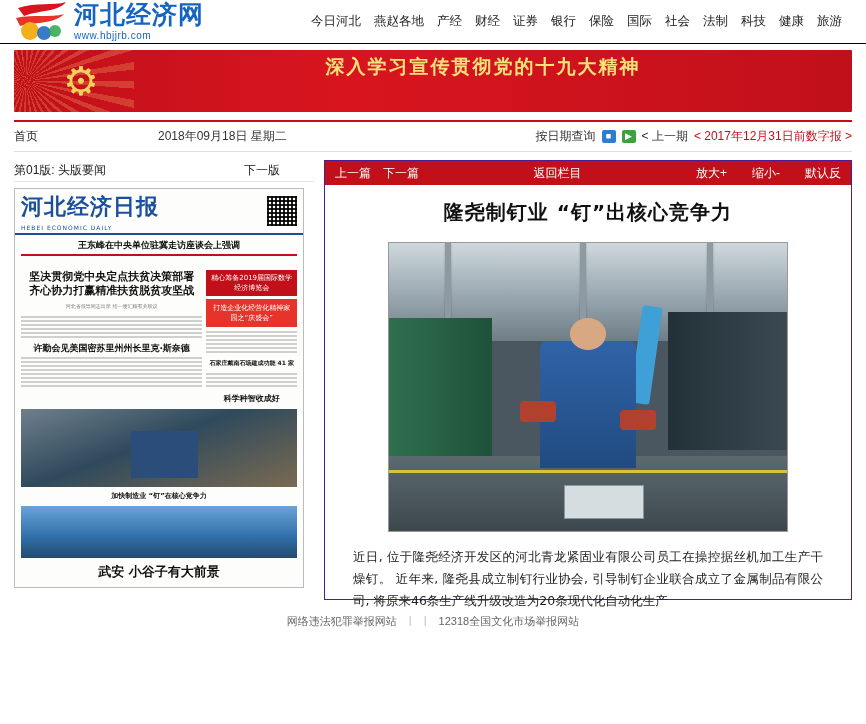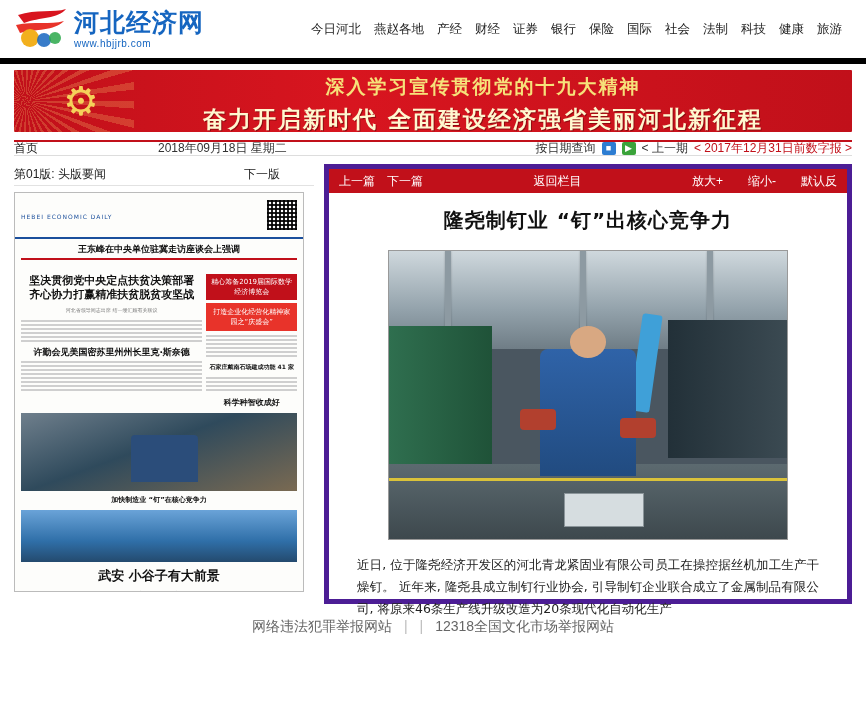--- a/index.html
+++ b/index.html
@@ -7,25 +7,25 @@
     margin: 0; padding: 0;
     width: 866px; height: 724px;
     font-family: "Liberation Sans", sans-serif;
     background: #fff;
     overflow: hidden;
   }
   .page { width: 866px; height: 724px; position: relative; }
 
   
   .header {
-    height: 64px;
+    height: 44px;
     display: flex;
     align-items: center;
     padding: 0 14px;
-    border-bottom: 6px solid #000000;
+    border-bottom: 1px solid #000000;
   }
   .logo-wrap { display: flex; align-items: center; width: 300px; }
   .logo-mark { width: 56px; height: 44px; position: relative; flex: 0 0 56px; }
   .logo-text { margin-left: 4px; }
   .logo-cn {
     font-size: 25px; font-weight: bold; color: #1565c0;
     letter-spacing: 1px; line-height: 26px;
     font-family: "DejaVu Sans", sans-serif;
   }
   .logo-url {
@@ -76,21 +76,21 @@
   .banner-rays {
     position: absolute; left: 0; top: 0; bottom: 0; width: 120px;
     background:
       repeating-conic-gradient(from 0deg at 10% 50%,
         rgba(255,220,120,.22) 0deg 4deg, rgba(255,220,120,0) 4deg 10deg);
   }
 
   
   .datebar {
     margin: 8px 14px 0 14px;
-    height: 16px;
+    height: 32px;
     border-top: 2px solid #c1101a;
     border-bottom: 1px solid #ddd;
     display: flex;
     align-items: center;
     font-size: 12px;
     color: #333;
   }
   .datebar .home { color: #222; margin-right: 120px; cursor: pointer; }
   .datebar .date { color: #333; }
   .datebar .right {
@@ -177,21 +177,21 @@
     height: 52px;
     background: linear-gradient(180deg,#6aa3d8,#2f6fa8 60%,#244a6e);
     margin-top: 4px;
   }
   .pt-bigtitle {
     font-size: 13px; font-weight: bold; color: #111; text-align: center;
     margin-top: 5px;
   }
 
   
-  .right-col { flex: 1; border: 5px solid #4c1d95; }
+  .right-col { flex: 1; border: 1px solid #4c1d95; }
   .artbar {
     height: 24px; background: #c1101a; color: #fff;
     display: flex; align-items: center; font-size: 12px;
     padding: 0 10px;
   }
   .artbar .seg { cursor: pointer; }
   .artbar .left { display: flex; gap: 12px; }
   .artbar .mid { margin: 0 auto; }
   .artbar .right { display: flex; gap: 25px; }
   .article { padding: 14px 28px 0 28px; }
@@ -263,21 +263,21 @@
     font-family: "DejaVu Sans", sans-serif;
   }
 
   
   .footer { margin-top: 14px; text-align: center; }
   .flinks {
     font-size: 12px; color: #333; display: flex; justify-content: center; gap: 14px;
   }
   .flinks span { cursor: pointer; }
   .fline2 {
-    margin-top: 12px; font-size: 14px; color: #666;
+    margin-top: 12px; font-size: 11px; color: #666;
     display: flex; justify-content: center; gap: 12px;
   }
   .fsep { color: #bbb; }
   .fcopy { margin-top: 12px; font-size: 11px; color: #8a8a8a; }
 </style>
 </head>
 <body>
 
 <div class="page">
 
@@ -312,21 +312,20 @@
       <span>健康</span>
       <span>旅游</span>
     </div>
   </div>
 
   <div class="banner">
     <div class="banner-rays"></div>
     <div class="banner-emblem">⚙</div>
     <div class="banner-lines">
       <div class="banner-l1">深入学习宣传贯彻党的十九大精神</div>
-      <div class="banner-l2">奋力开启新时代 全面建设经济强省美丽河北新征程</div>
     </div>
   </div>
 
   <div class="datebar">
     <span class="home">首页</span>
     <span class="date">2018年09月18日 星期二</span>
     <span class="right">
       <span class="qlabel">按日期查询</span>
       <span class="calicon">■</span>
       <span class="calicon calicon2">▶</span>
@@ -339,20 +338,21 @@
 
     <div class="left-col">
       <div class="left-head">
         <span>第01版: 头版要闻</span>
         <span class="nextpage">下一版</span>
       </div>
 
       <div class="paper-thumb">
         <div class="pt-masthead">
           <div>
+            <div class="pt-title">河北经济日报</div>
             <div class="pt-sub">HEBEI ECONOMIC DAILY</div>
           </div>
           <div class="pt-qr"></div>
         </div>
         <div class="pt-body">
           <div class="pt-h1">王东峰在中央单位驻冀走访座谈会上强调</div>
           <div class="pt-redline"></div>
           <div class="pt-cols">
             <div class="pt-col" style="flex:2">
               <div class="pt-h1" style="font-size:11px;line-height:14px">坚决贯彻党中央定点扶贫决策部署</div>

